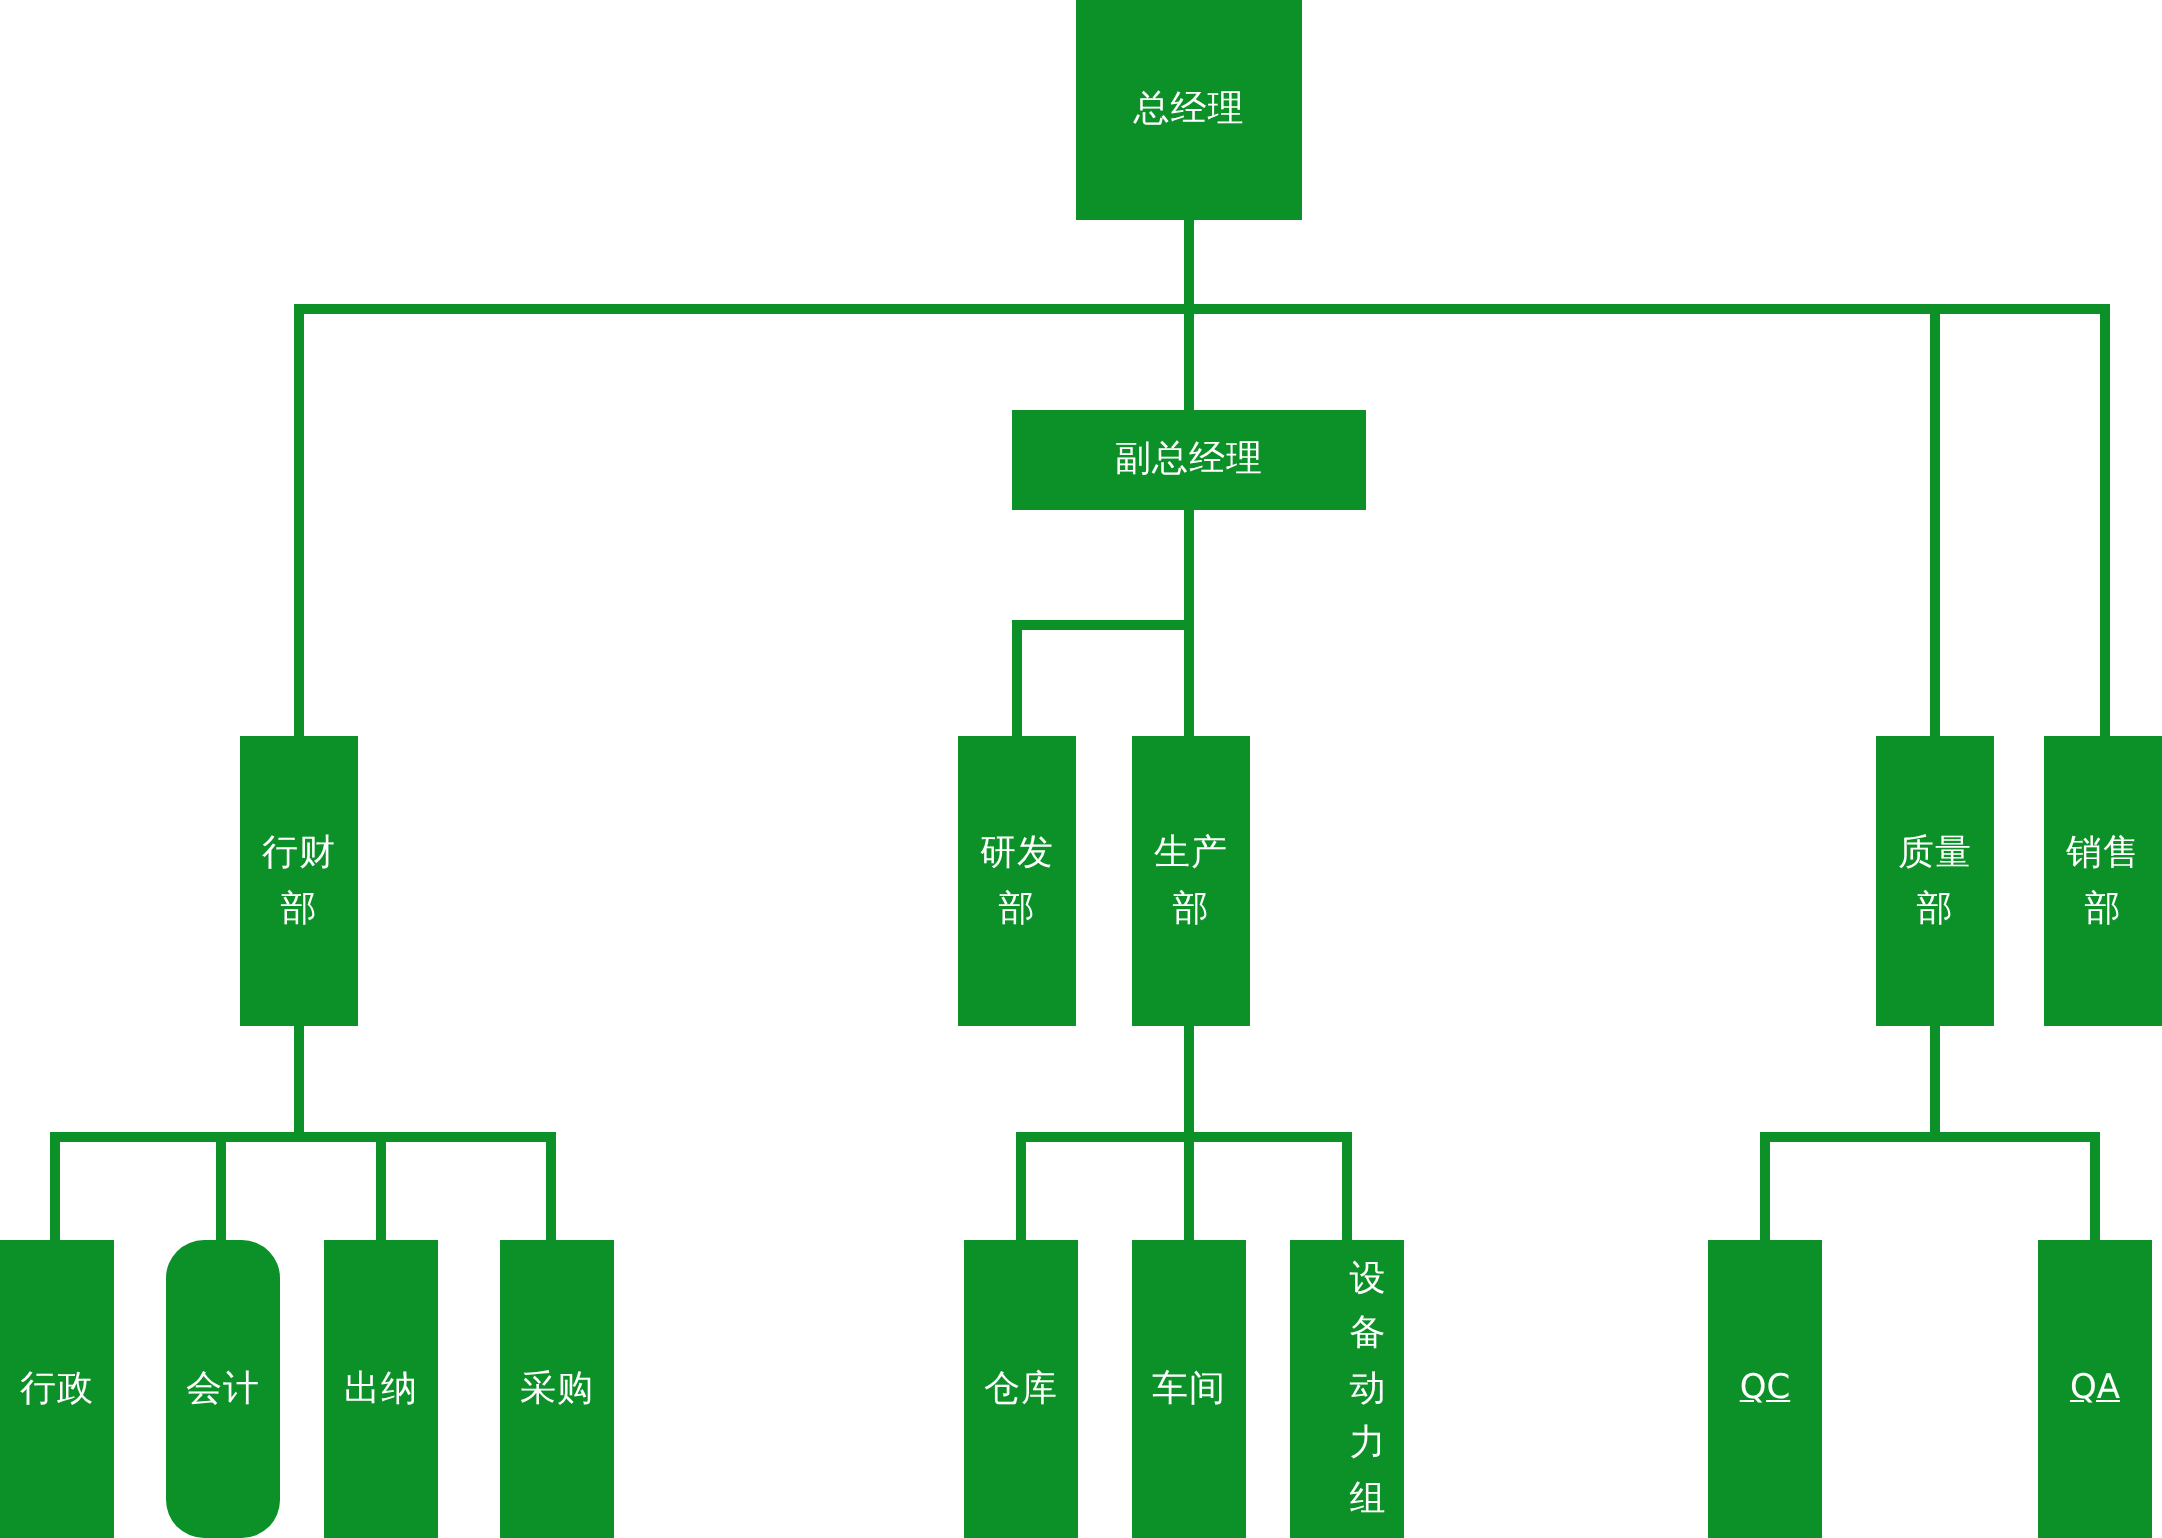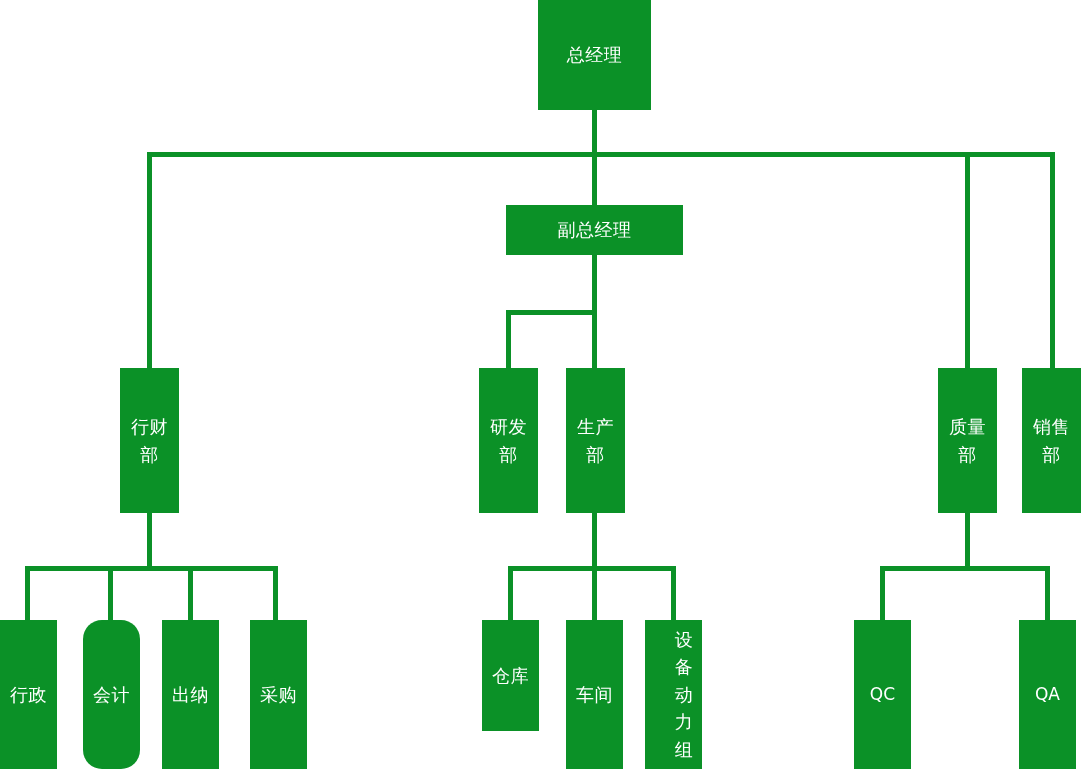--- a/index.html
+++ b/index.html
@@ -41,20 +41,21 @@
   .node.vert .label {
     white-space: normal;
     word-break: break-all;
     line-height: 1.52;
     padding: 0 2px;
   }
   .node.latin .label {
     font-size: 17px;
     letter-spacing: 0px;
     white-space: nowrap;
+    text-decoration: underline;
   }
   .connector {
     position: absolute;
     background: #0b9127;
     z-index: 1;
   }
 </style>
 </head>
 <body>
 
@@ -132,21 +133,21 @@
   </div>
 
   <div class="node vert" style="left:162px; top:620px; width:57px; height:149px;">
     <span class="label">出纳</span>
   </div>
 
   <div class="node vert" style="left:250px; top:620px; width:57px; height:149px;">
     <span class="label">采购</span>
   </div>
 
-  <div class="node vert" style="left:482px; top:620px; width:57px; height:111px;">
+  <div class="node vert" style="left:482px; top:620px; width:57px; height:149px;">
     <span class="label">仓库</span>
   </div>
 
   <div class="node vert" style="left:566px; top:620px; width:57px; height:149px;">
     <span class="label">车间</span>
   </div>
 
   <div class="node vert" style="left:645px; top:620px; width:57px; height:149px;padding-left:21px;">
     <span class="label">设备动力组</span>
   </div>

